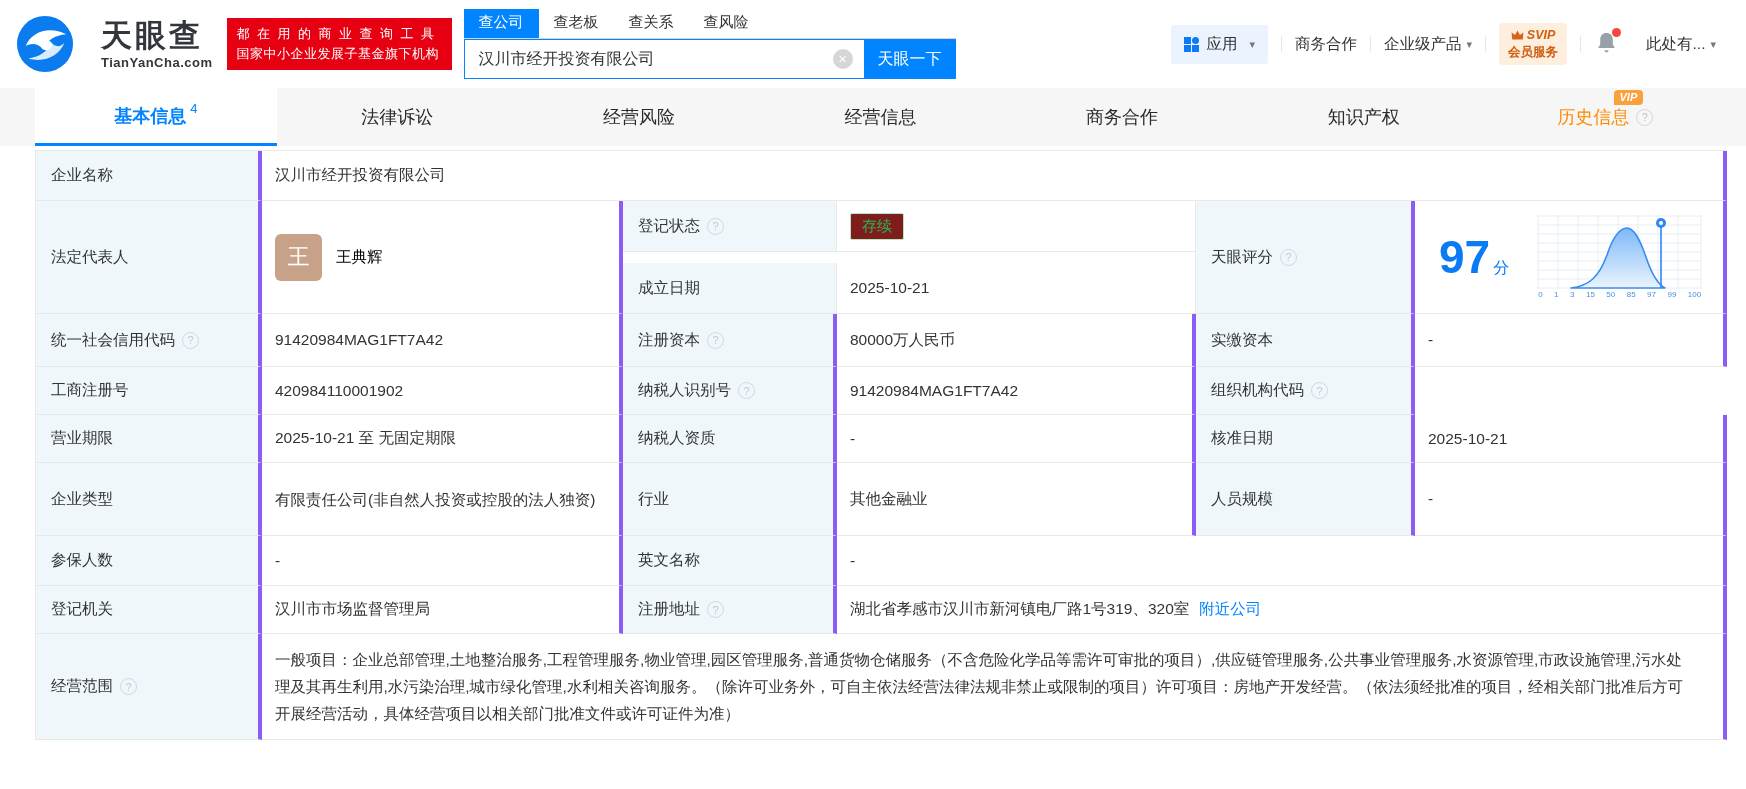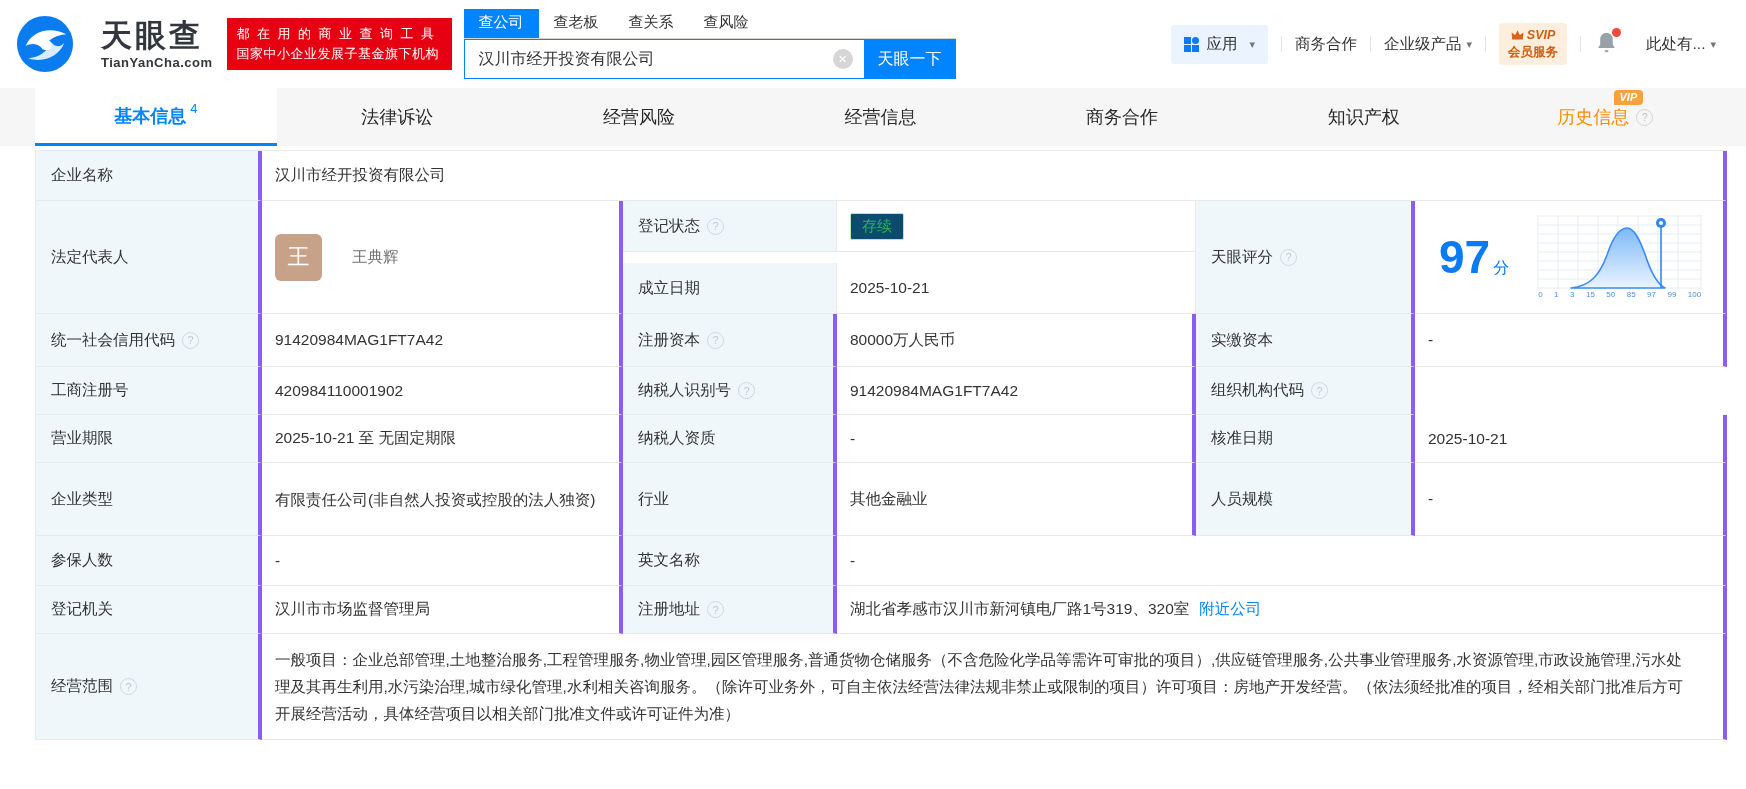--- a/index.html
+++ b/index.html
@@ -60,23 +60,23 @@
   .h50 { height:50px; } .h52 { height:53px; } .h48 { height:48px; } .h72 { height:73px; } .h112 { height:113px; }
   .help { width:17px; height:17px; border:1px solid #ccd9e3; border-radius:50%; color:#b9cbd9; font-size:11px; display:inline-flex; align-items:center; justify-content:center; margin-left:7px; flex:none; cursor:pointer; }
   .help.gray { border-color:#d5d5d5; color:#c2c2c2; }
 
   .mid { grid-column:3/5; border-right:1px solid #e9e9e9; border-bottom:1px solid #e9e9e9; display:flex; flex-direction:column;gap:11px; }
   .subrow { flex:1; display:flex; border-bottom:1px solid #e9e9e9; }
   .subrow.last { border-bottom:none; }
   .sublab { width:214px; background:#f0f7fb; display:flex; align-items:center; padding-left:15px; border-right:1px solid #e9e9e9; flex:none; }
   .subval { flex:1; display:flex; align-items:center; padding-left:13px; }
 
-  .status-badge { display:inline-block; padding:3px 11px; background:#0c4a6e; border:1px solid #b4e6c4; color:#23b857; border-radius:2px; font-size:15px; }
+  .status-badge { display:inline-block; padding:3px 11px; background:#7f1d1d; border:1px solid #b4e6c4; color:#23b857; border-radius:2px; font-size:15px; }
   .avatar { width:47px; height:47px; border-radius:6px; background:#c7a188; color:#fff; font-size:22px; display:flex; align-items:center; justify-content:center; flex:none; }
-  .replink { color:#737373; margin-left:30px; cursor:pointer; }
+  .replink { color:#000000; margin-left:14px; cursor:pointer; }
   a.bluelink { color:#0084ff; text-decoration:none; margin-left:10px; cursor:pointer; }
 
   .score-cell { display:flex; align-items:center; padding-left:24px; gap:28px; }
   .score-num { font-size:46px; font-weight:700; color:#0a7af5; line-height:1; }
   .score-unit { font-size:16px; color:#0a7af5; margin-left:3px; }
   .score-wrap { display:flex; align-items:baseline; }
   .minichart { display:flex; flex-direction:column; width:165px; }
   .ticks { display:flex; justify-content:space-between; font-size:8px; color:#4a90e2; margin-top:1px; padding:0 1px; }
 
   .scope-val { padding:12px 26px 12px 13px; line-height:27px; align-items:flex-start; }

